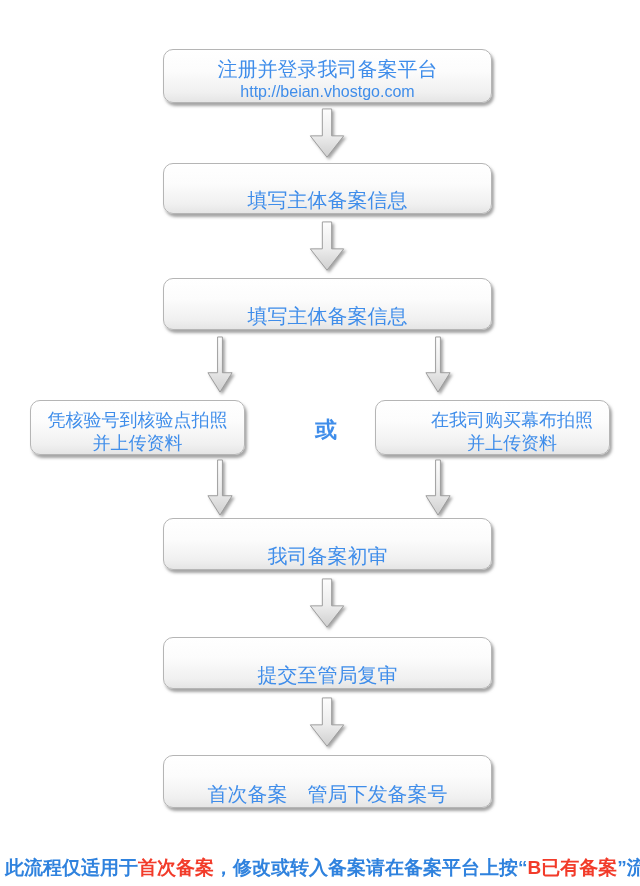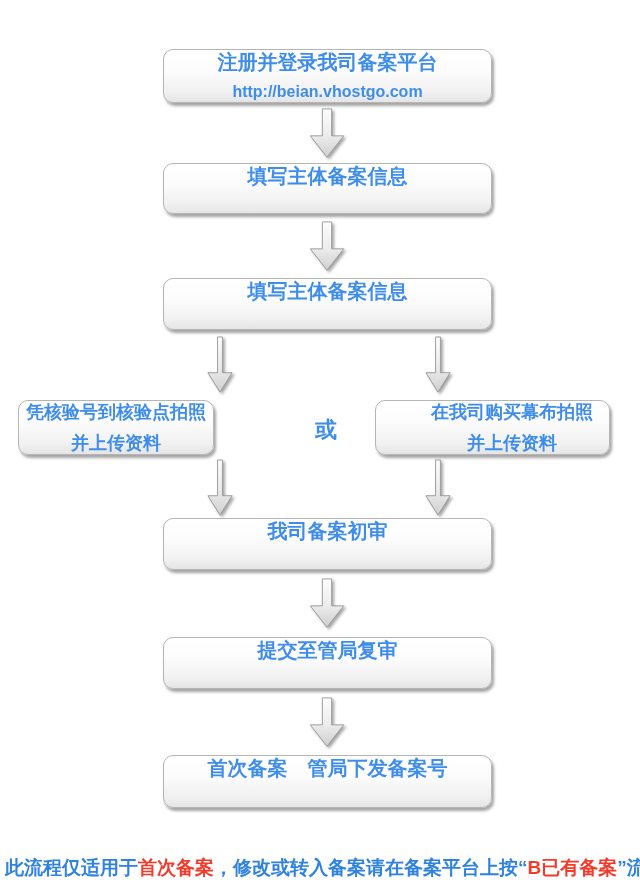--- a/index.html
+++ b/index.html
@@ -1,28 +1,28 @@
 <!DOCTYPE html>
 <html><head>
 <meta charset="utf-8">
 <style>
   html,body{margin:0;padding:0;background:#ffffff;}
   body{font-family:"Liberation Sans","DejaVu Sans",sans-serif;}
   .stage{position:relative;width:640px;height:886px;background:#ffffff;overflow:hidden;}
 
   .node{
     position:absolute;
-    display:flex;flex-direction:column;align-items:center;justify-content:space-between;
+    display:flex;flex-direction:column;align-items:center;justify-content:flex-end;
     box-sizing:border-box;
     border:1px solid #b5b5b5;
     border-radius:10px;
     background:linear-gradient(180deg,#ffffff 0%,#fcfcfc 40%,#f0f0f0 82%,#e5e5e5 100%);
     box-shadow:2px 3px 3px rgba(105,105,105,.60), inset 0 1px 0 #ffffff;
     color:#3f8dea;
-    font-weight:bold;
+    font-weight:normal;
     text-align:center;
     line-height:1.25;
   }
   .node .l1{font-size:20px;}
   .node .l2{font-size:16px;}
   .node.single{font-size:20px;}
 
   .or-label{
     position:absolute;
     color:#3f8dea;font-size:22px;font-weight:bold;text-align:center;
@@ -80,21 +80,21 @@
     <div>填写主体备案信息</div>
   </div>
 
   <svg class="arrow" style="left:204px;top:336px;" width="32" height="58">
       <use href="#arrow-slim"></use>
     </svg>
   <svg class="arrow" style="left:422px;top:336px;" width="32" height="58">
       <use href="#arrow-slim"></use>
     </svg>
 
-  <div class="node" style="left:18px;top:400px;width:196px;height:55px;">
+  <div class="node" style="left:30px;top:400px;width:215px;height:55px;">
     <div class="l1" style="font-size:18px;">凭核验号到核验点拍照</div>
     <div class="l1" style="font-size:18px;">并上传资料</div>
   </div>
 
   <div class="or-label" style="left:300px;top:415px;width:52px;">或</div>
 
   <div class="node" style="left:375px;top:400px;width:235px;height:55px;padding-left:39px;">
     <div class="l1" style="font-size:18px;">在我司购买幕布拍照</div>
     <div class="l1" style="font-size:18px;">并上传资料</div>
   </div>

